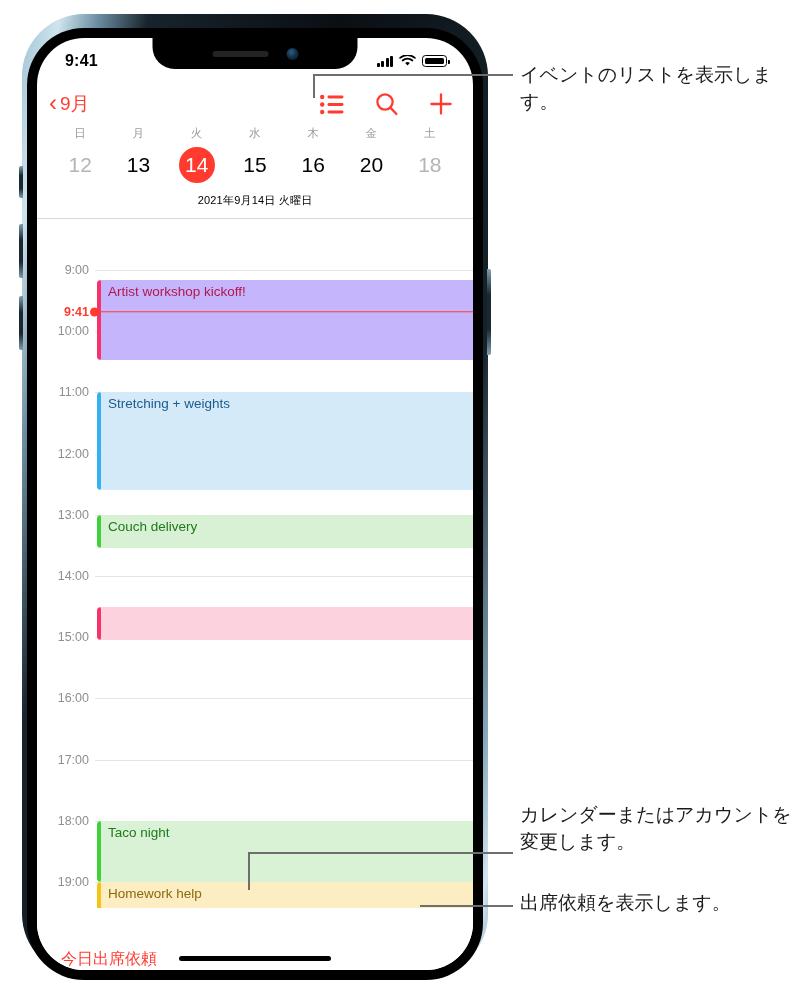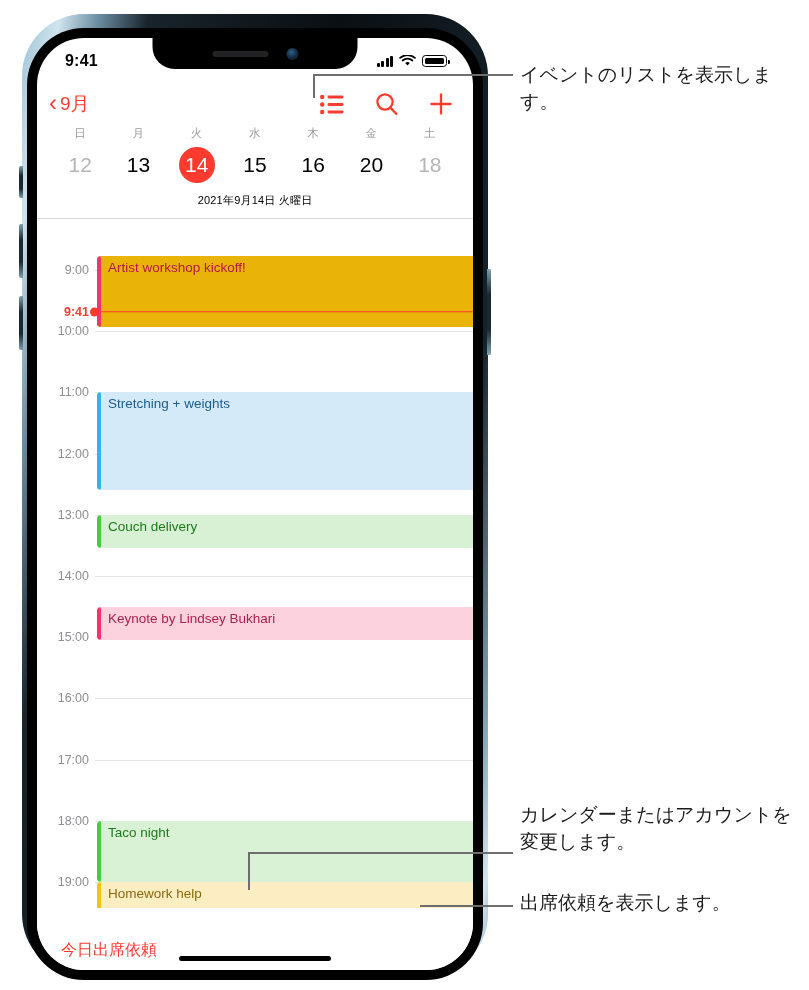--- a/index.html
+++ b/index.html
@@ -295,21 +295,21 @@
     background: #FF3B30;
     transform: translateY(-50%);
   }
 
   
   #bottom-toolbar {
     position: absolute;
     left: 0; right: 0; bottom: 0;
     height: 62px;
     display: flex;
-    align-items: center;
+    align-items: flex-end;
     padding: 22px 24px 0;
     z-index: 5;
     background: #fff;
   }
   #bottom-toolbar > div {
     color: #FF3B30;
     font-size: 16px;
     cursor: pointer;
   }
   #toolbar-today { flex: 0 0 auto; }
@@ -493,35 +493,34 @@
             </div>
             <div class="hour-row" style="top: 564.8px;">
               <div class="hour-label">18:00</div>
               <div class="hour-line"></div>
             </div>
             <div class="hour-row" style="top: 626px;">
               <div class="hour-label">19:00</div>
               <div class="hour-line"></div>
             </div>
             <div class="hour-row" style="top: 687.2px;"></div>
-            <div class="event" style="top: 0; height: 71px; background: #eab308;">
+            <div class="event" style="top: 24px; height: 80px; background: #c4b5fd;">
               <div class="bar" style="background: rgb(246, 50, 106);"></div>
               <div class="title" style="color: rgb(181, 23, 74);">Artist workshop kickoff!</div>
             </div>
             <div class="event" style="top: 136.4px; height: 98px; background: rgb(213, 234, 249);">
               <div class="bar" style="background: rgb(51, 177, 240);"></div>
               <div class="title" style="color: rgb(26, 91, 140);">Stretching + weights</div>
             </div>
             <div class="event" style="top: 258.8px; height: 33.66px; background: rgb(216, 240, 212);">
               <div class="bar" style="background: rgb(62, 209, 56);"></div>
               <div class="title" style="color: rgb(30, 122, 27);">Couch delivery</div>
             </div>
             <div class="event" style="top: 350.6px; height: 33.66px; background: rgb(251, 210, 222);">
               <div class="bar" style="background: rgb(246, 50, 106);"></div>
-              <div class="title" style="color: rgb(171, 33, 80);">Keynote by Lindsey Bukhari</div>
             </div>
             <div class="event" style="top: 564.8px; height: 61.2px; background: rgb(217, 241, 213);">
               <div class="bar" style="background: rgb(62, 209, 56);"></div>
               <div class="title" style="color: rgb(30, 122, 27);">Taco night</div>
             </div>
             <div class="event" style="top: 626px; height: 110.16px; background: rgb(252, 238, 194);">
               <div class="bar" style="background: rgb(245, 195, 22);"></div>
               <div class="title" style="color: rgb(138, 106, 16);">Homework help</div>
             </div>
             <div id="now-indicator" style="top: 55.82px;">

